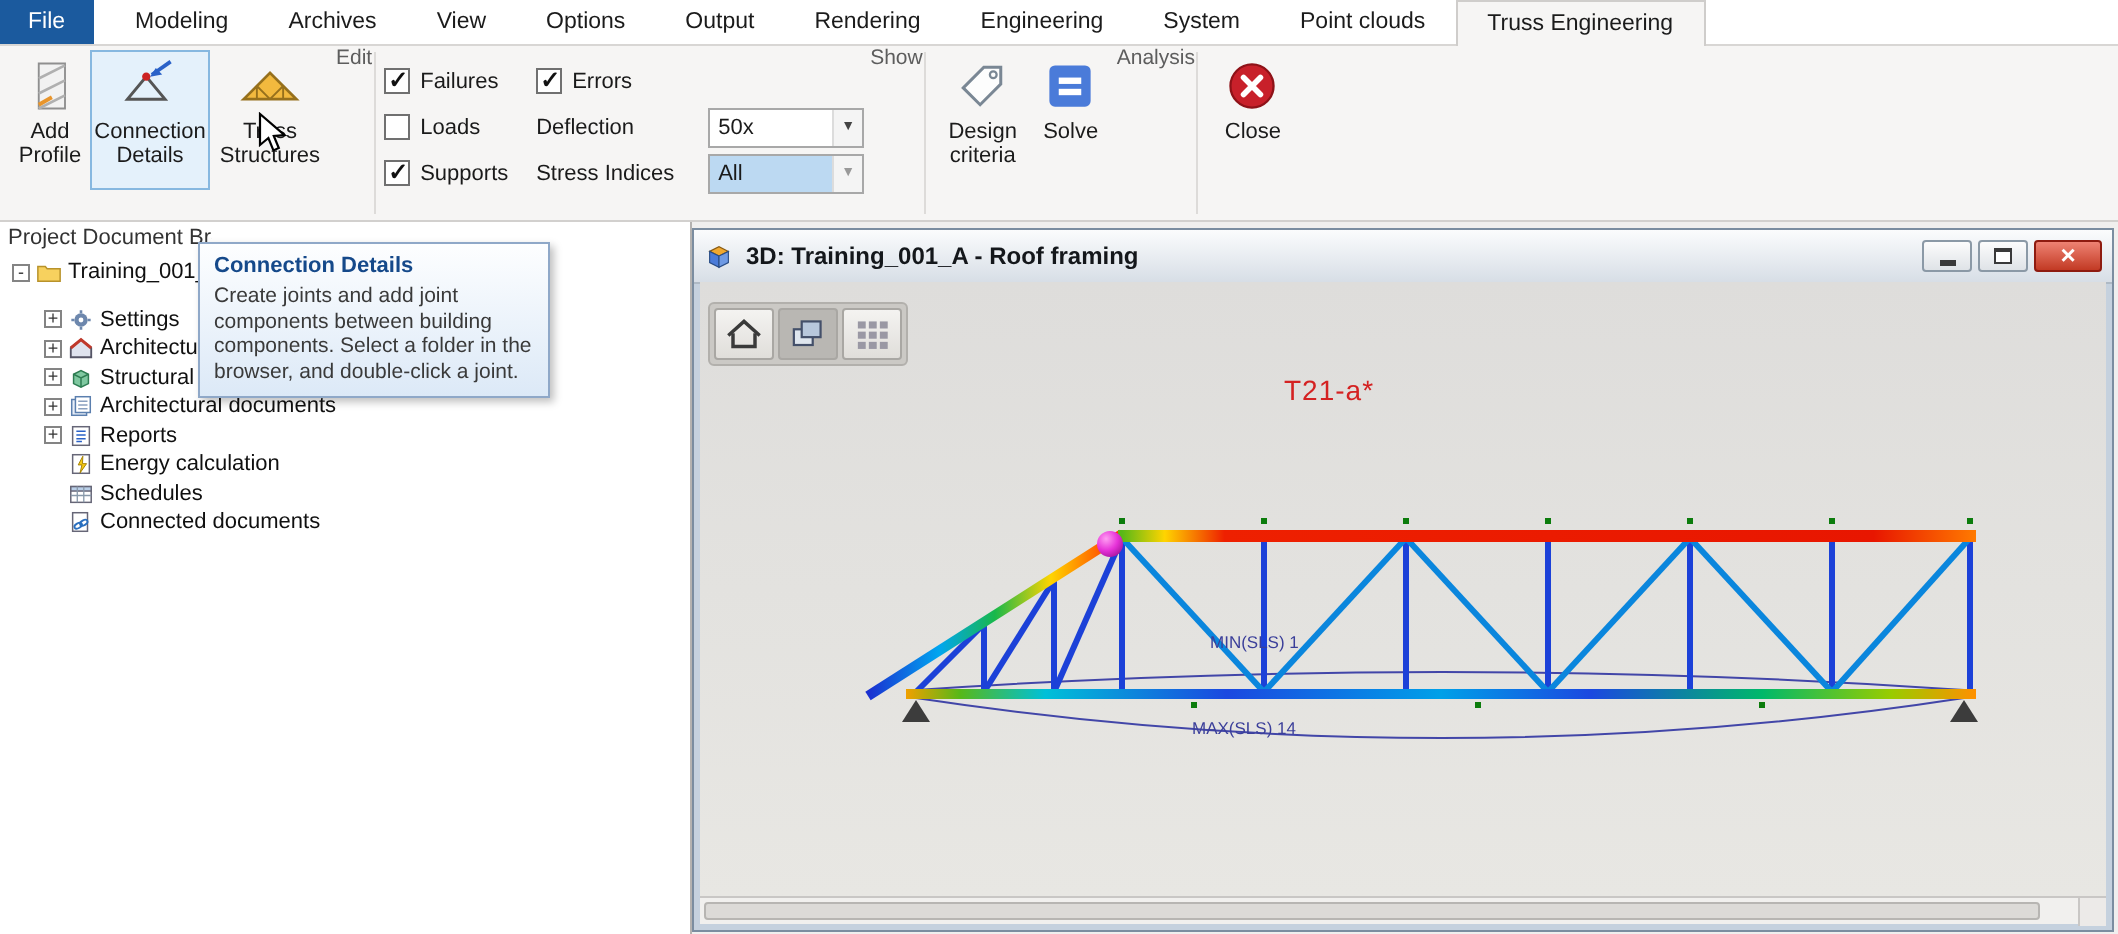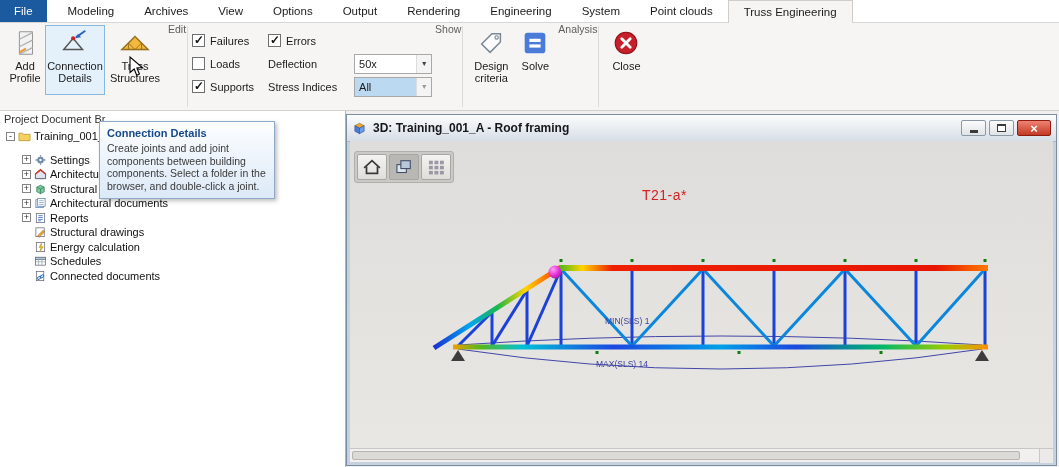--- a/index.html
+++ b/index.html
@@ -261,28 +261,20 @@
           </svg>
         <span>Architectural documents</span>
       </div>
       <div class="trow lvl1">
         <span class="expander">+</span>
         <svg class="ticon" viewBox="0 0 14 12">
             <rect x="2.5" y="1" width="9" height="10" fill="#fff" stroke="#667" stroke-width="0.8"></rect>
             <path d="M4.5 3.5 h5 M4.5 5.5 h5 M4.5 7.5 h5 M4.5 9 h3" stroke="#2a62c8" stroke-width="0.8"></path>
           </svg>
         <span>Reports</span>
-      </div>
-      <div class="trow lvl1">
-        <span class="exp-spacer"></span>
-        <svg class="ticon" viewBox="0 0 14 12">
-            <rect x="2" y="1.5" width="9" height="9.5" fill="#fff" stroke="#667" stroke-width="0.8"></rect>
-            <path d="M4 10 L9.8 4.2 l1.6 1.6 L5.6 11.6 Z" fill="#f0a830" stroke="#8a5a10" stroke-width="0.6"></path>
-          </svg>
-        <span>Structural drawings</span>
       </div>
       <div class="trow lvl1">
         <span class="exp-spacer"></span>
         <svg class="ticon" viewBox="0 0 14 12">
             <rect x="2.5" y="1" width="9" height="10" fill="#fff" stroke="#667" stroke-width="0.8"></rect>
             <path d="M8 1.8 L5.5 6.5 h2 L6.5 10.8 L10 5.8 H7.8 Z" fill="#f6c915" stroke="#a07d00" stroke-width="0.5"></path>
           </svg>
         <span>Energy calculation</span>
       </div>
       <div class="trow lvl1">

